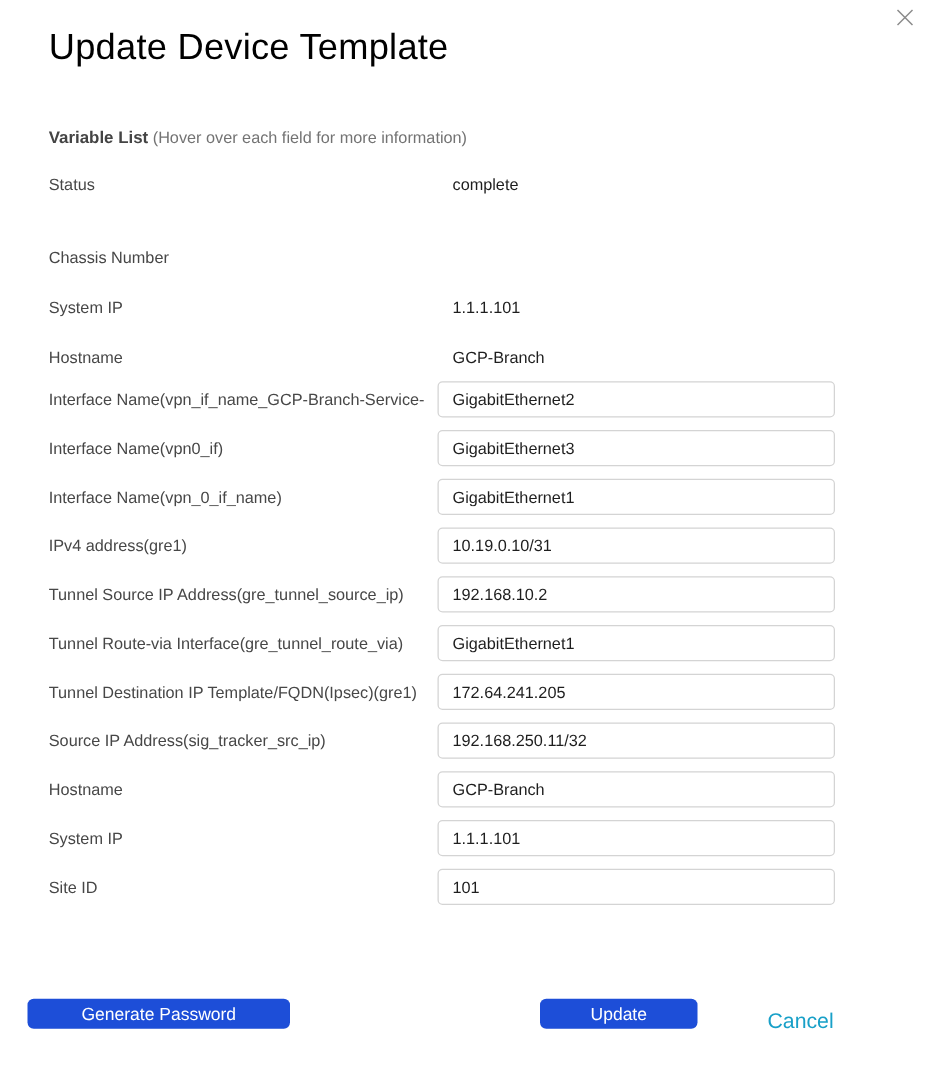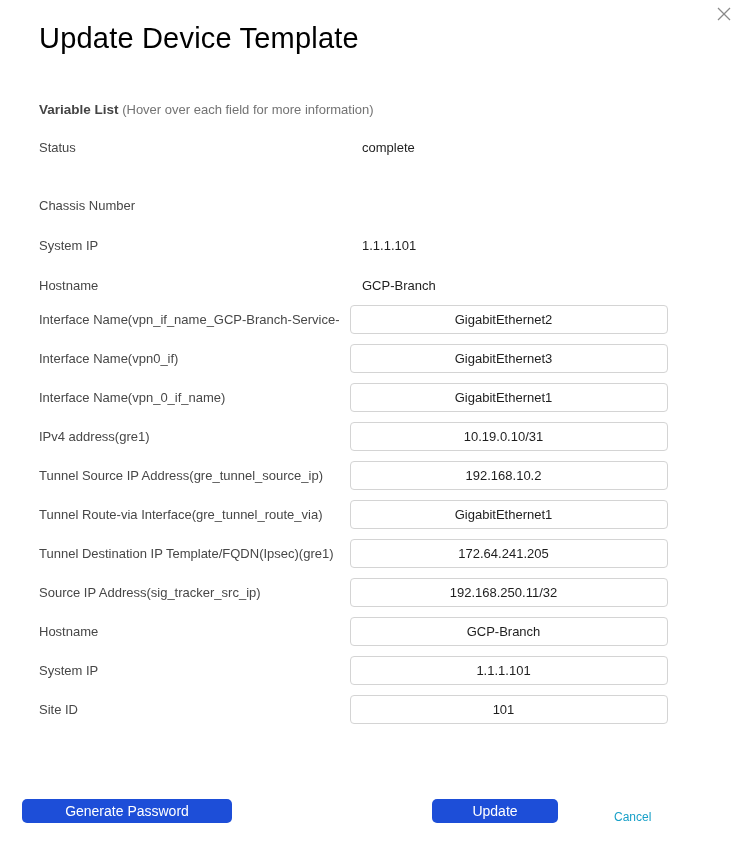--- a/index.html
+++ b/index.html
@@ -67,21 +67,20 @@
   .row-input {
     width: 318px; height: 29px;
     border: 1px solid #d4d4d4;
     border-radius: 4px;
     background: #ffffff;
     padding: 0 22px 0 11px;
     font-family: "Liberation Sans", sans-serif;
     font-size: 13px;
     color: #1e1e1e;
     outline: none;
-    text-align: center;
   }
 
   .footer {
     position: absolute;
     left: 0; top: 799px;
     width: 752px; height: 36px;
   }
   .btn {
     position: absolute; top: 0;
     height: 24px;
@@ -93,21 +92,21 @@
     cursor: pointer;
   }
   .btn-generate { left: 22px; width: 210px; }
   .btn-update { left: 432px; width: 126px; }
   .btn-cancel {
     position: absolute; top: 0; left: 606px;
     height: 36px; padding: 0 8px;
     background: none; border: none;
     color: #18a0c8;
     font-family: "Liberation Sans", sans-serif;
-    font-size: 12px;
+    font-size: 17px;
     cursor: pointer;
   }
 </style>
 </head>
 <body>
 
 <div class="modal">
 
   <button class="close-btn" aria-label="Close">
     <svg width="18" height="18" viewBox="0 0 18 18">

